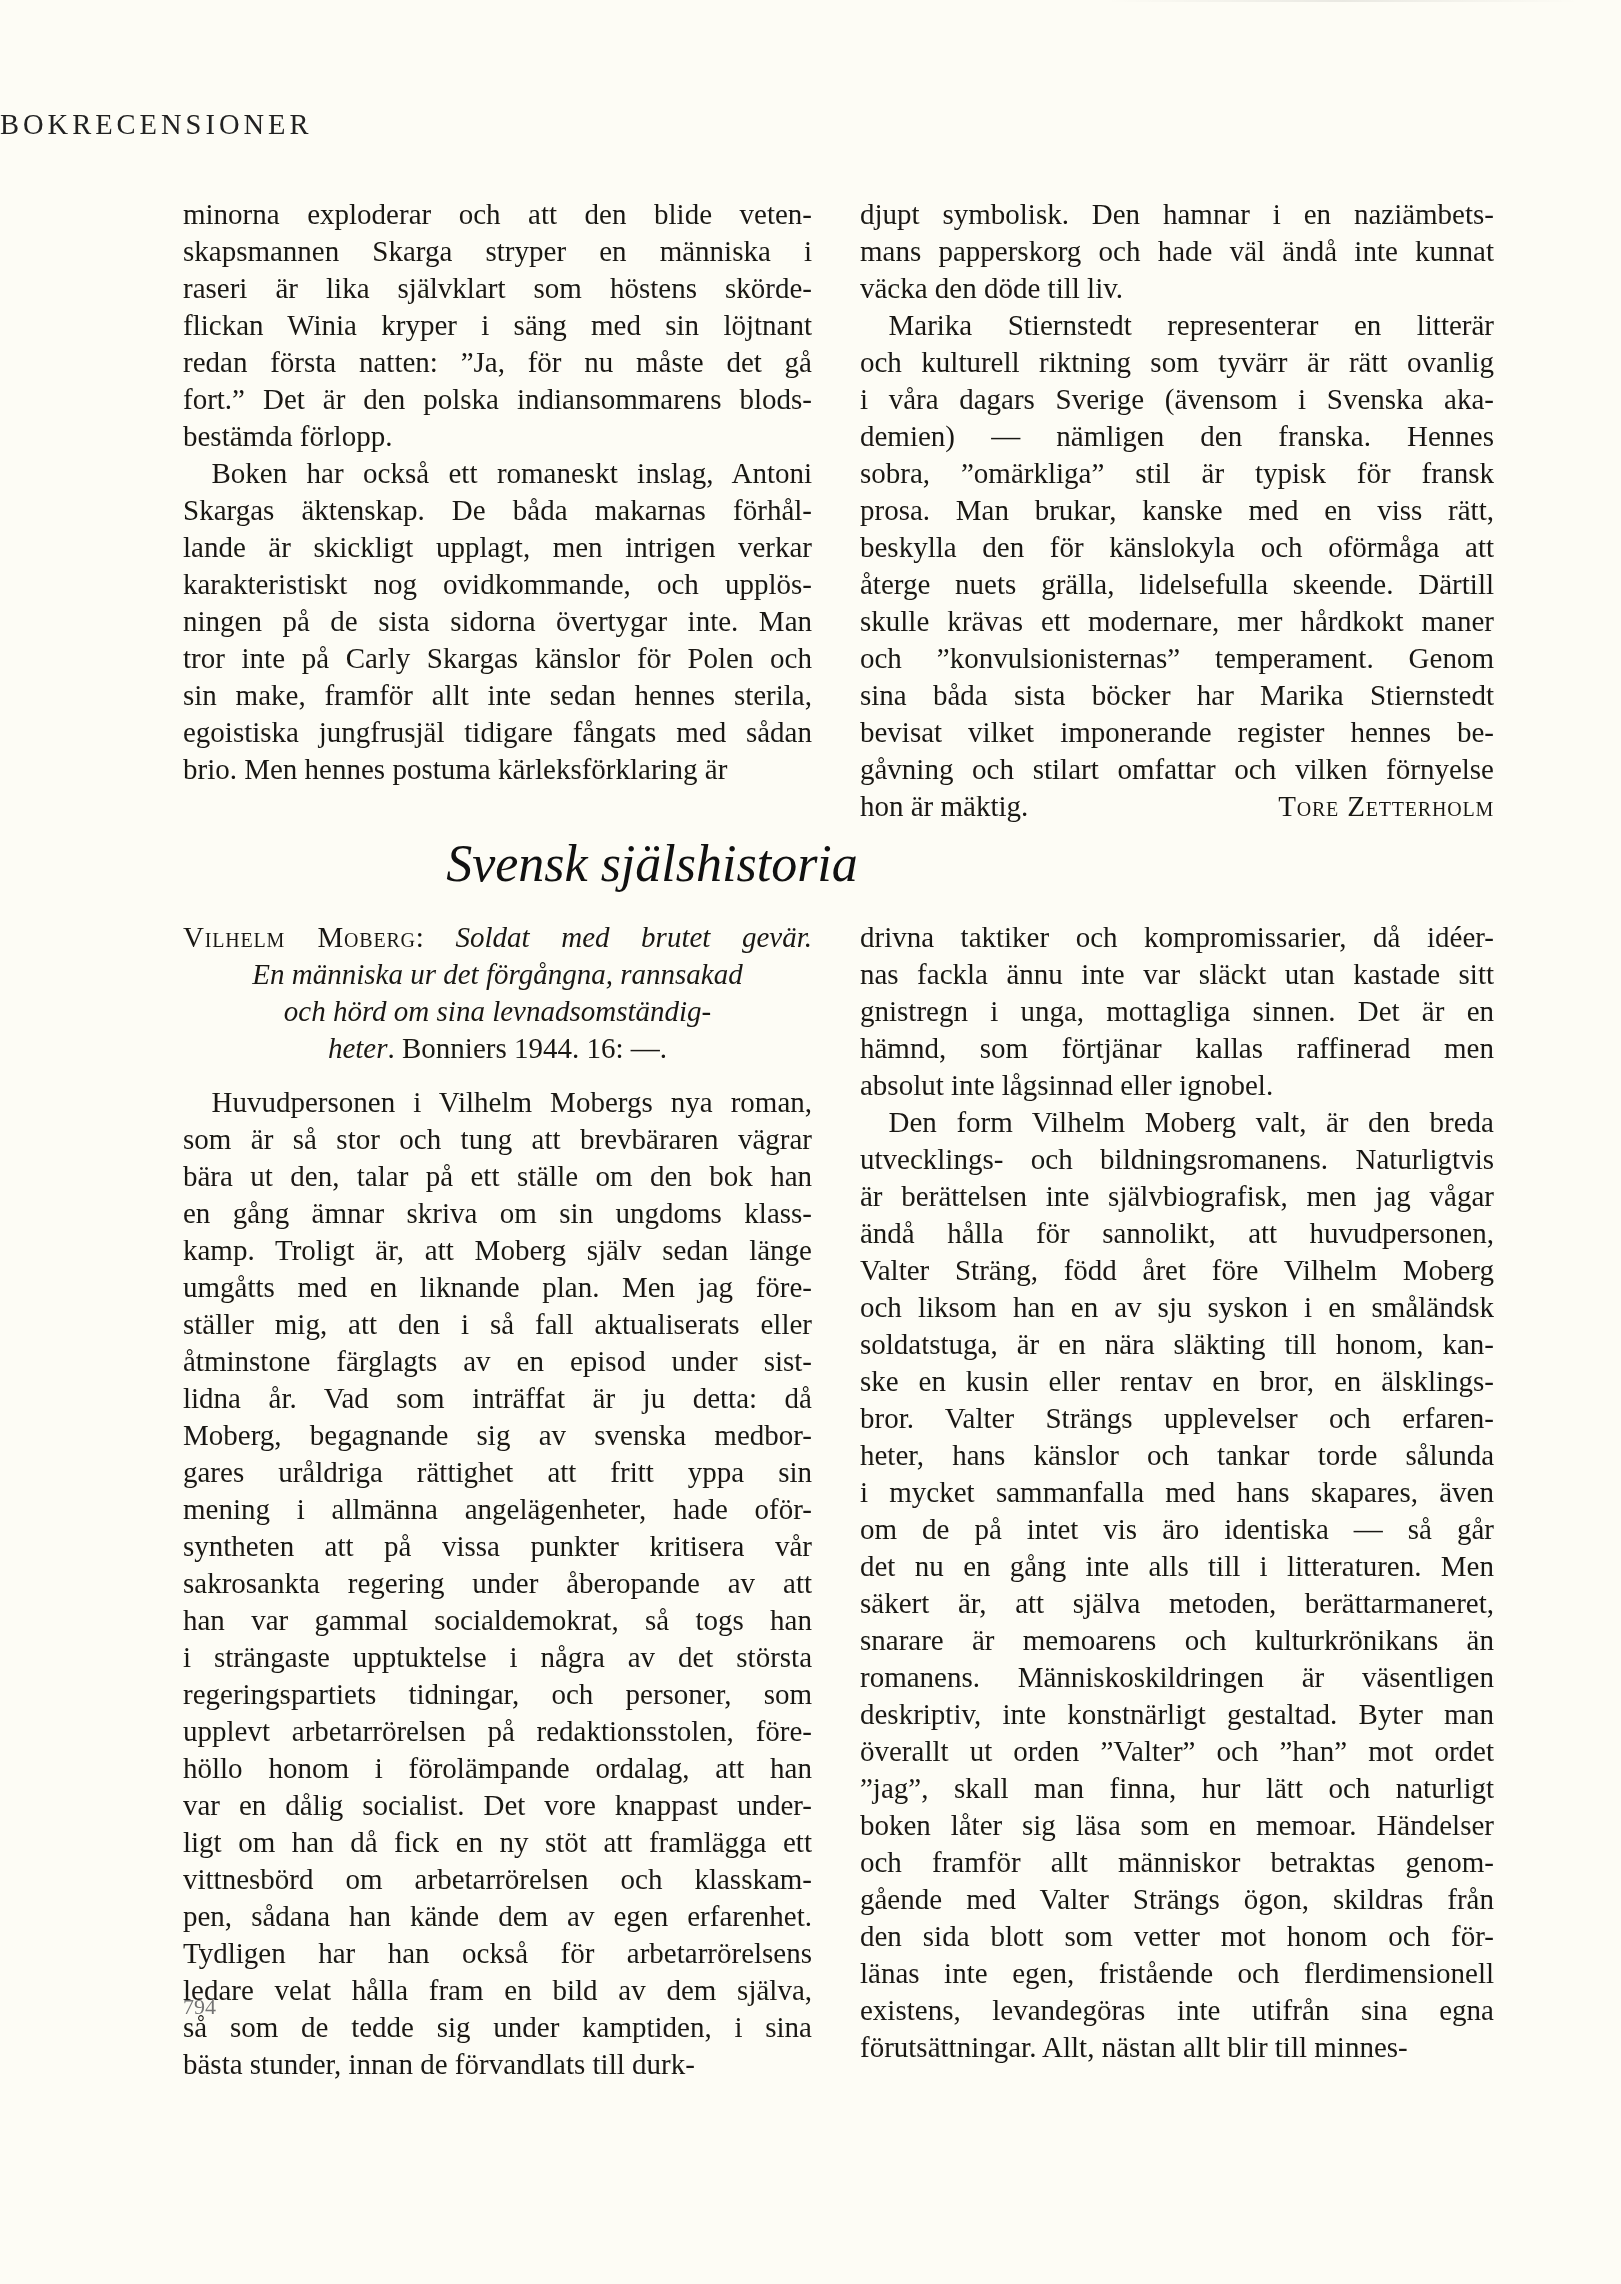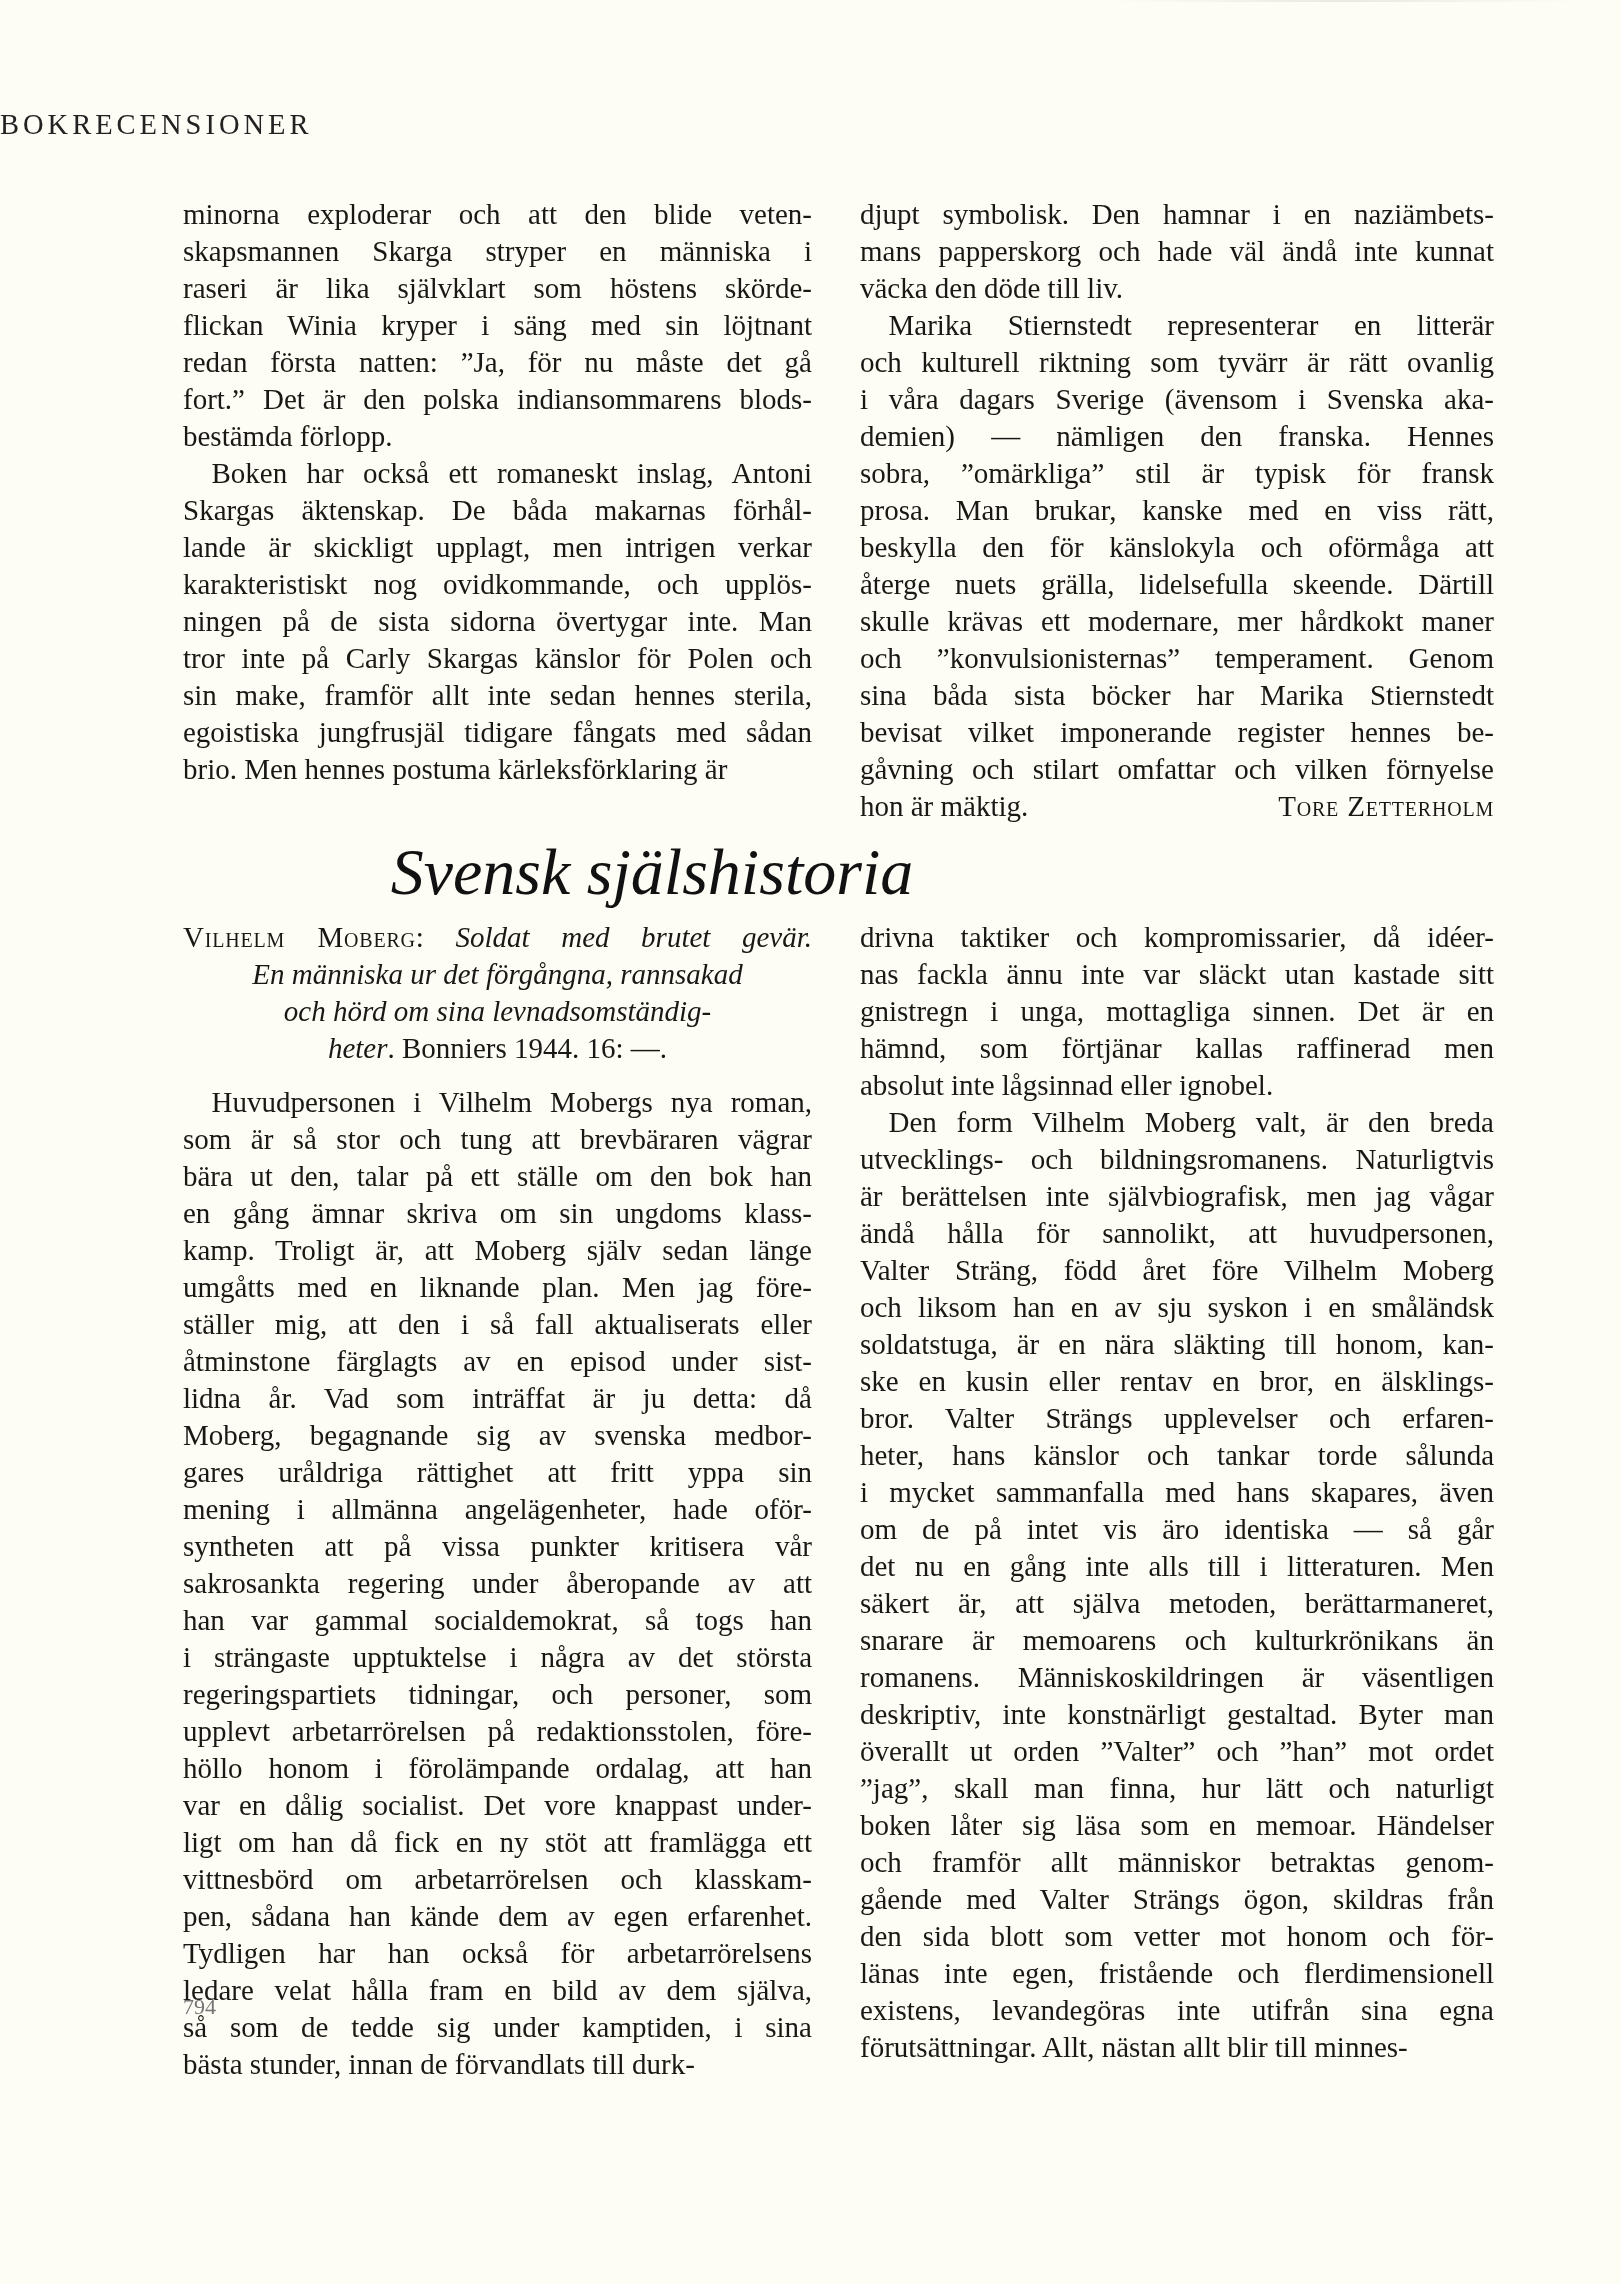--- a/index.html
+++ b/index.html
@@ -26,21 +26,21 @@
     font-size: 29px; line-height: 37px; height: 37px;
     white-space: nowrap; text-align: justify; text-align-last: justify;
     display: block; overflow: visible;
   }
   .line.last { text-align-last: left; }
   .line.indent { padding-left: 28.5px; }
   .line.sig-line { display: flex; justify-content: space-between; text-align-last: auto; }
   .smallcaps { font-variant: small-caps; letter-spacing: 0.8px; }
   .section-title {
     position: absolute; left: 0; width: 1304px; top: 834px;
-    text-align: center; font-size: 66px; font-style: italic; color: #111;
+    text-align: center; font-size: 52px; font-style: italic; color: #111;
   }
   .biblio .line { text-align: center; text-align-last: center; }
   .biblio .line.first { text-align: justify; text-align-last: justify; }
   .biblio-gap { height: 17.4px; }
   em { font-style: italic; }
   .page-number {
     position: absolute; left: 183px; top: 1994px;
     font-size: 22px; color: #737373;
   }
   .top-rule {

